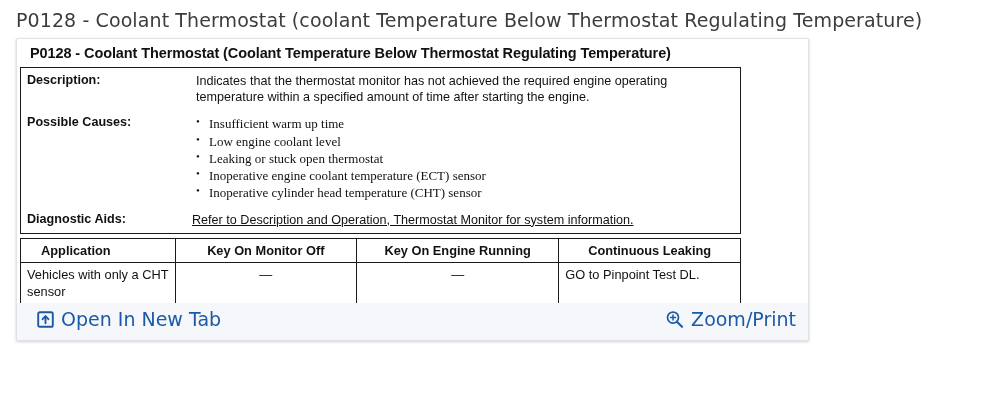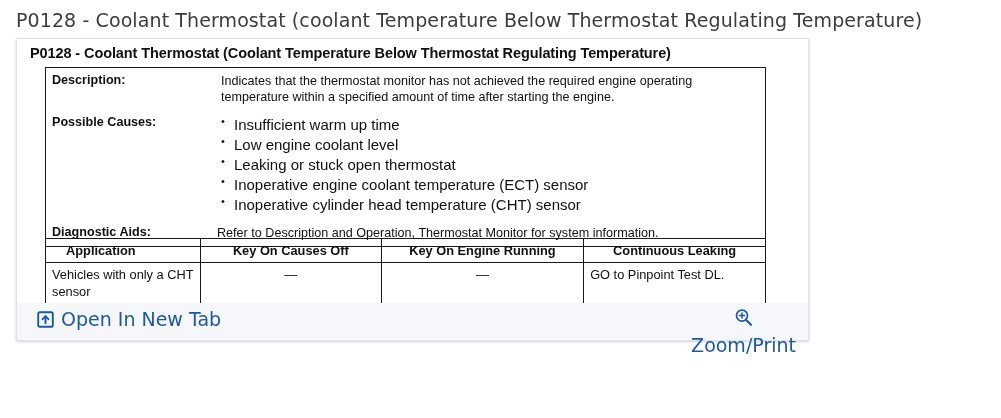--- a/index.html
+++ b/index.html
@@ -65,21 +65,21 @@
     font-weight: bold;
     color: #111111;
     white-space: nowrap;
     font-family: "Liberation Sans", sans-serif;
     letter-spacing: -0.1px;
   }
 
   
   .scan-table {
     position: absolute;
-    left: 28px;
+    left: 3px;
     top: 28px;
     width: 721px;
     border-collapse: collapse;
     font-family: "Liberation Sans", sans-serif;
     color: #111111;
   }
 
   .scan-table td {
     border: 1.6px solid #1a1a1a;
     vertical-align: top;
@@ -117,21 +117,22 @@
 
   .causes-list {
     margin: 0;
     padding: 0;
     list-style: none;
   }
   .causes-list li {
     position: relative;
     padding-left: 13px;
     line-height: 1.33;
-    font-size: 15px;
+    font-size: 13px;
+    font-family: Liberation Serif, serif;
   }
   .causes-list li::before {
     content: "\2022";
     position: absolute;
     left: 0;
     top: -1px;
     font-size: 11px;
   }
 
   
@@ -175,21 +176,21 @@
     gap: 7px;
     color: #1c5aa8;
     font-size: 19px;
     font-family: "DejaVu Sans", "Liberation Sans", sans-serif;
     text-decoration: none;
     cursor: pointer;
     white-space: nowrap;
   }
 
   .link-open  { left: 20px;  top: 4px; }
-  .link-zoom  { right: 12px; top: 4px; flex-direction: column; }
+  .link-zoom  { right: 12px; top: 4px; }
 
   .icon {
     display: inline-block;
     line-height: 0;
     flex: 0 0 auto;
   }
 </style>
 </head>
 <body>
 
@@ -228,21 +229,21 @@
             <td class="cell-label">Diagnostic Aids:</td>
             <td class="cell-body" style="padding-left:10px !important;text-decoration:underline;">Refer to Description and Operation, Thermostat Monitor for system information.</td>
           </tr>
         </tbody>
       </table>
 
       <table class="scan-table" style="top:199px;">
         <tbody>
           <tr class="grid-head">
             <td class="col-app c-app">Application</td>
-            <td class="col-ctr c-koeo">Key On Causes Off</td>
+            <td class="col-ctr c-koeo">Key On Monitor Off</td>
             <td class="col-ctr c-koer">Key On Engine Running</td>
             <td class="col-ctr c-mem">Continuous Leaking</td>
           </tr>
 
           <tr class="grid-body">
             <td class="col-app" style="height:40px;margin-top:33px;">Vehicles with only a CHT sensor</td>
             <td class="col-ctr">—</td>
             <td class="col-ctr">—</td>
             <td class="col-mem">GO to Pinpoint Test DL.</td>
           </tr>

